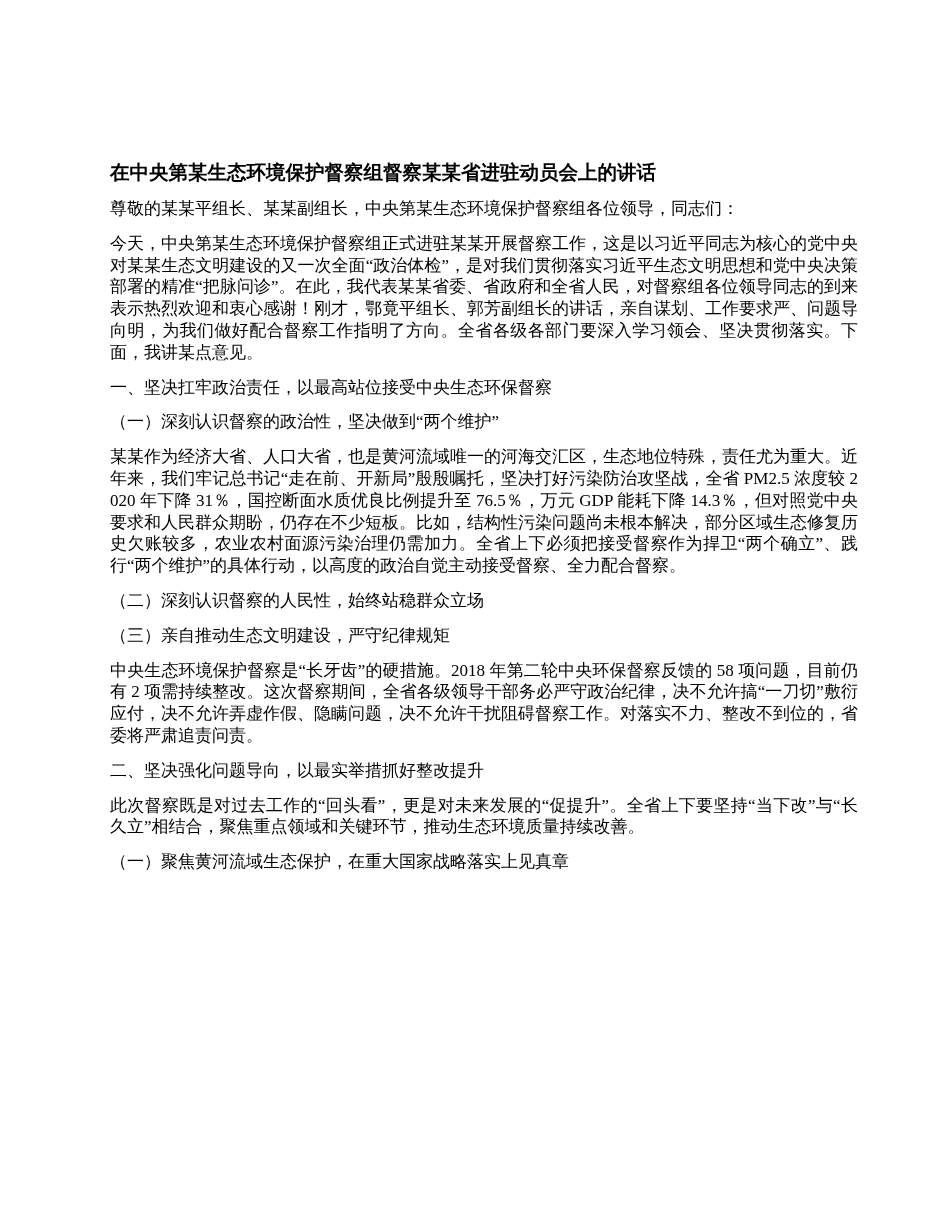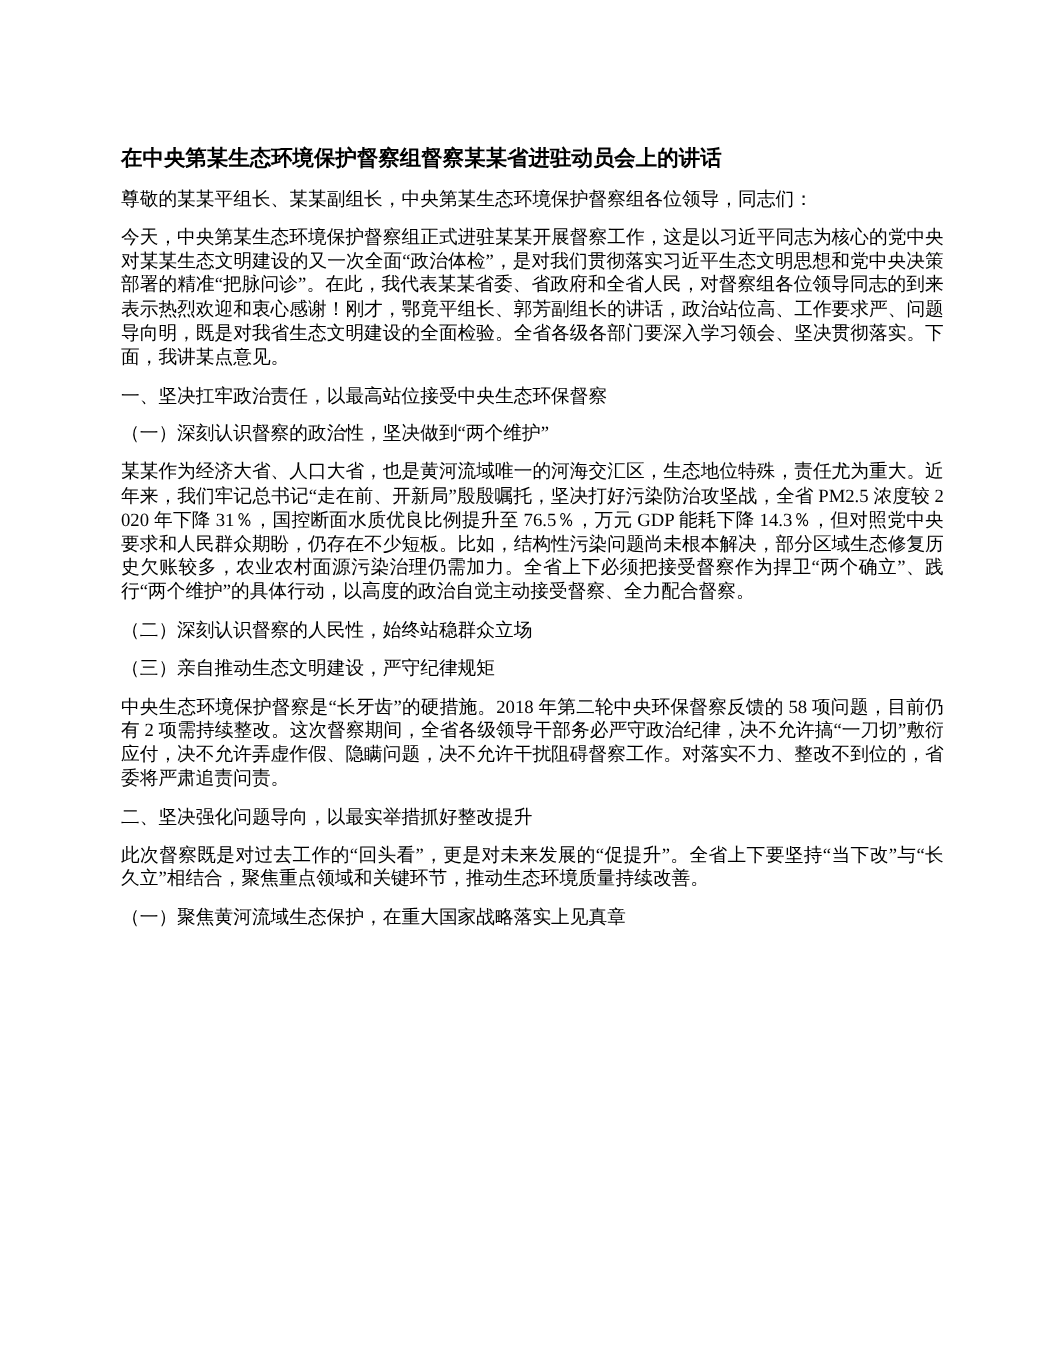--- a/index.html
+++ b/index.html
@@ -28,34 +28,35 @@
     margin: 0 0 13px 0;
     word-break: break-all;
     color: #000000;
   }
   .block.title {
     font-weight: bold;
     font-size: 19.5px;
     line-height: 26px;
     text-align: left;
     margin-bottom: 12px;
+    margin-top: 28px;
   }
   .block.section,
   .block.subsection {
     text-align: left;
   }
 </style>
 </head>
 <body>
 
 <div class="page">
   <div id="doc-content">
       <div class="block title">在中央第某生态环境保护督察组督察某某省进驻动员会上的讲话</div>
       <div class="block paragraph">尊敬的某某平组长、某某副组长，中央第某生态环境保护督察组各位领导，同志们：</div>
-      <div class="block paragraph">今天，中央第某生态环境保护督察组正式进驻某某开展督察工作，这是以习近平同志为核心的党中央对某某生态文明建设的又一次全面“政治体检”，是对我们贯彻落实习近平生态文明思想和党中央决策部署的精准“把脉问诊”。在此，我代表某某省委、省政府和全省人民，对督察组各位领导同志的到来表示热烈欢迎和衷心感谢！刚才，鄂竟平组长、郭芳副组长的讲话，政治站位高、工作要求严、问题导向明，既是对我省生态文明建设的全面检验。全省各级各部门要深入学习领会、坚决贯彻落实。下面，我讲某点意见。</div>
+      <div class="block paragraph">今天，中央第某生态环境保护督察组正式进驻某某开展督察工作，这是以习近平同志为核心的党中央对某某生态文明建设的又一次全面“政治体检”，是对我们贯彻落实习近平生态文明思想和党中央决策部署的精准“把脉问诊”。在此，我代表某某省委、省政府和全省人民，对督察组各位领导同志的到来表示热烈欢迎和衷心感谢！刚才，鄂竟平组长、郭芳副组长的讲话，亲自谋划、工作要求严、问题导向明，为我们做好配合督察工作指明了方向。全省各级各部门要深入学习领会、坚决贯彻落实。下面，我讲某点意见。</div>
       <div class="block section">一、坚决扛牢政治责任，以最高站位接受中央生态环保督察</div>
       <div class="block subsection">（一）深刻认识督察的政治性，坚决做到“两个维护”</div>
       <div class="block paragraph">某某作为经济大省、人口大省，也是黄河流域唯一的河海交汇区，生态地位特殊，责任尤为重大。近年来，我们牢记总书记“走在前、开新局”殷殷嘱托，坚决打好污染防治攻坚战，全省 PM2.5 浓度较 2020 年下降 31％，国控断面水质优良比例提升至 76.5％，万元 GDP 能耗下降 14.3％，但对照党中央要求和人民群众期盼，仍存在不少短板。比如，结构性污染问题尚未根本解决，部分区域生态修复历史欠账较多，农业农村面源污染治理仍需加力。全省上下必须把接受督察作为捍卫“两个确立”、践行“两个维护”的具体行动，以高度的政治自觉主动接受督察、全力配合督察。</div>
       <div class="block subsection">（二）深刻认识督察的人民性，始终站稳群众立场</div>
       <div class="block subsection">（三）亲自推动生态文明建设，严守纪律规矩</div>
       <div class="block paragraph">中央生态环境保护督察是“长牙齿”的硬措施。2018 年第二轮中央环保督察反馈的 58 项问题，目前仍有 2 项需持续整改。这次督察期间，全省各级领导干部务必严守政治纪律，决不允许搞“一刀切”敷衍应付，决不允许弄虚作假、隐瞒问题，决不允许干扰阻碍督察工作。对落实不力、整改不到位的，省委将严肃追责问责。</div>
       <div class="block section">二、坚决强化问题导向，以最实举措抓好整改提升</div>
       <div class="block paragraph">此次督察既是对过去工作的“回头看”，更是对未来发展的“促提升”。全省上下要坚持“当下改”与“长久立”相结合，聚焦重点领域和关键环节，推动生态环境质量持续改善。</div>
       <div class="block subsection">（一）聚焦黄河流域生态保护，在重大国家战略落实上见真章</div>
     </div>

